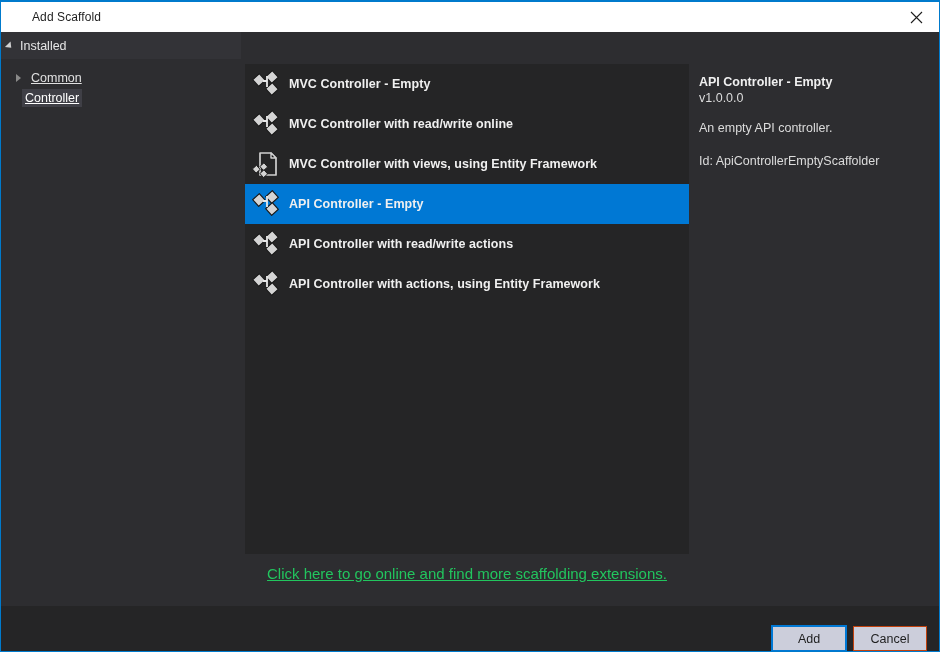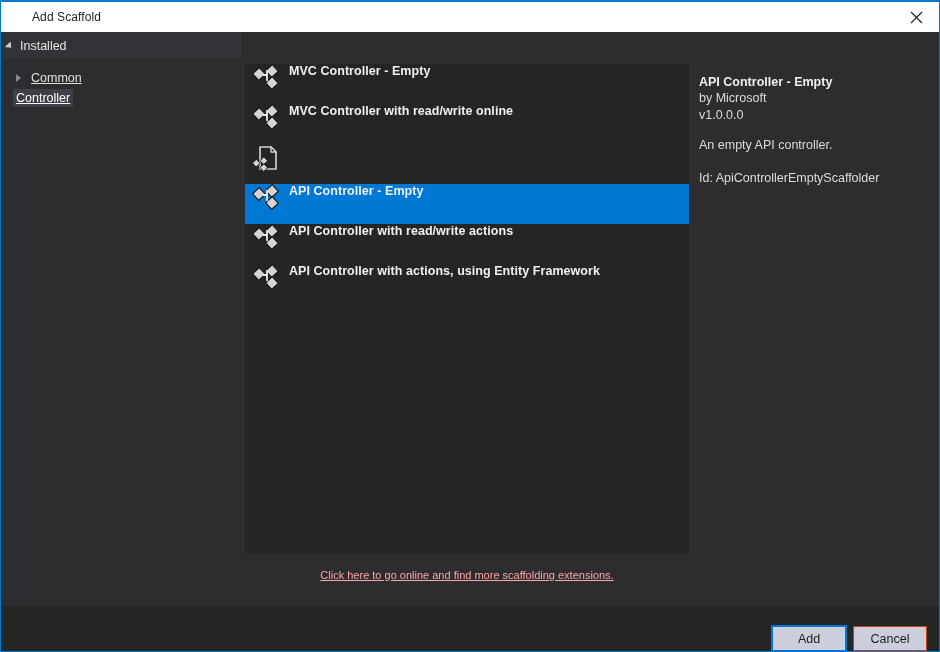--- a/index.html
+++ b/index.html
@@ -96,39 +96,39 @@
     width: 5px; margin-right: 7px; flex: 0 0 auto;
   }
   .tree-label {
     font-size: 12.5px;
     color: #e0e0e0;
     padding: 1px 3px;
     line-height: 16px;
     text-decoration: underline;
   }
   #tree-node-common { padding-left: 15px; }
-  #tree-node-controller { padding-left: 0; }
+  #tree-node-controller { padding-left: 9px; }
   #tree-node-controller .tree-label {
     background: #3f3f46;
     color: #ffffff;
   }
 
   
   #list-panel {
     position: absolute;
     left: 244px; top: 62px;
     width: 444px; height: 490px;
     background: #252526;
     overflow: hidden;
   }
   .scaffold-row {
     position: relative;
     height: 40px;
     display: flex;
-    align-items: flex-start;
+    align-items: center;
     cursor: default;
   }
   .scaffold-row.selected { background: #0078d4; }
   .row-icon {
     width: 44px;
     flex: 0 0 44px;
     display: flex;
     align-items: center;
     justify-content: center;
   }
@@ -161,22 +161,22 @@
   #detail-id { margin-top: 16px; }
 
   
   #extensions-link-wrap {
     position: absolute;
     left: 244px; top: 563px;
     width: 444px;
     text-align: center;
   }
   #extensions-link {
-    font-size: 11px;
-    color: #fca5a5;
+    font-size: 15px;
+    color: #22c55e;
     text-decoration: underline;
     cursor: pointer;
   }
 
   
   #footer {
     position: absolute;
     left: 0; top: 604px;
     width: 938px; height: 46px;
     background: #252526;
@@ -269,20 +269,21 @@
         <svg width="30" height="28" viewBox="0 0 30 28">
           <path d="M8,3 L19,3 L24,8 L24,25 L8,25 Z" fill="none" stroke="#d0d0d0" stroke-width="1.7" stroke-linejoin="round"></path>
           <path d="M19,3 L19,8 L24,8 Z" fill="#1b1b1b" stroke="#d0d0d0" stroke-width="1.4" stroke-linejoin="round"></path>
           <g fill="#d4d4d4" stroke="#1b1b1b" stroke-width="0.9" stroke-linejoin="round">
             <rect x="1.5" y="16.5" width="5.5" height="5.5" transform="rotate(-42 4.2 19.2)"></rect>
             <rect x="9" y="14" width="5.5" height="5.5" transform="rotate(-42 11.7 16.7)"></rect>
             <rect x="9" y="21" width="5.5" height="5.5" transform="rotate(-42 11.7 23.7)"></rect>
           </g>
         </svg>
       </span>
+      <span class="row-label">MVC Controller with views, using Entity Framework</span>
     </div>
 
     <div class="scaffold-row selected">
       <span class="row-icon">
         <svg width="30" height="28" viewBox="0 0 30 28">
           <g fill="#d4d4d4" stroke="#1b1b1b" stroke-width="1.2" stroke-linejoin="round">
             <rect x="2.5" y="5.5" width="9" height="9" transform="rotate(-42 7 10)"></rect>
             <rect x="15.5" y="2.5" width="9" height="9" transform="rotate(-42 20 7)"></rect>
             <rect x="15.5" y="14.5" width="9" height="9" transform="rotate(-42 20 19)"></rect>
           </g>
@@ -317,21 +318,20 @@
           <path d="M11,11 L15,11 L15,6 M15,11 L15,17" stroke="#e8e8e8" stroke-width="1.8" fill="none"></path>
         </svg>
       </span>
       <span class="row-label">API Controller with actions, using Entity Framework</span>
     </div>
 
   </div>
 
   <div id="detail-panel">
     <div id="detail-title">API Controller - Empty</div>
-    <div class="detail-line">by Microsoft</div>
     <div class="detail-line">v1.0.0.0</div>
     <div class="detail-line" id="detail-desc">An empty API controller.</div>
     <div class="detail-line" id="detail-id">Id: ApiControllerEmptyScaffolder</div>
   </div>
 
   <div id="extensions-link-wrap">
     <span id="extensions-link">Click here to go online and find more scaffolding extensions.</span>
   </div>
 
   <div id="footer">

